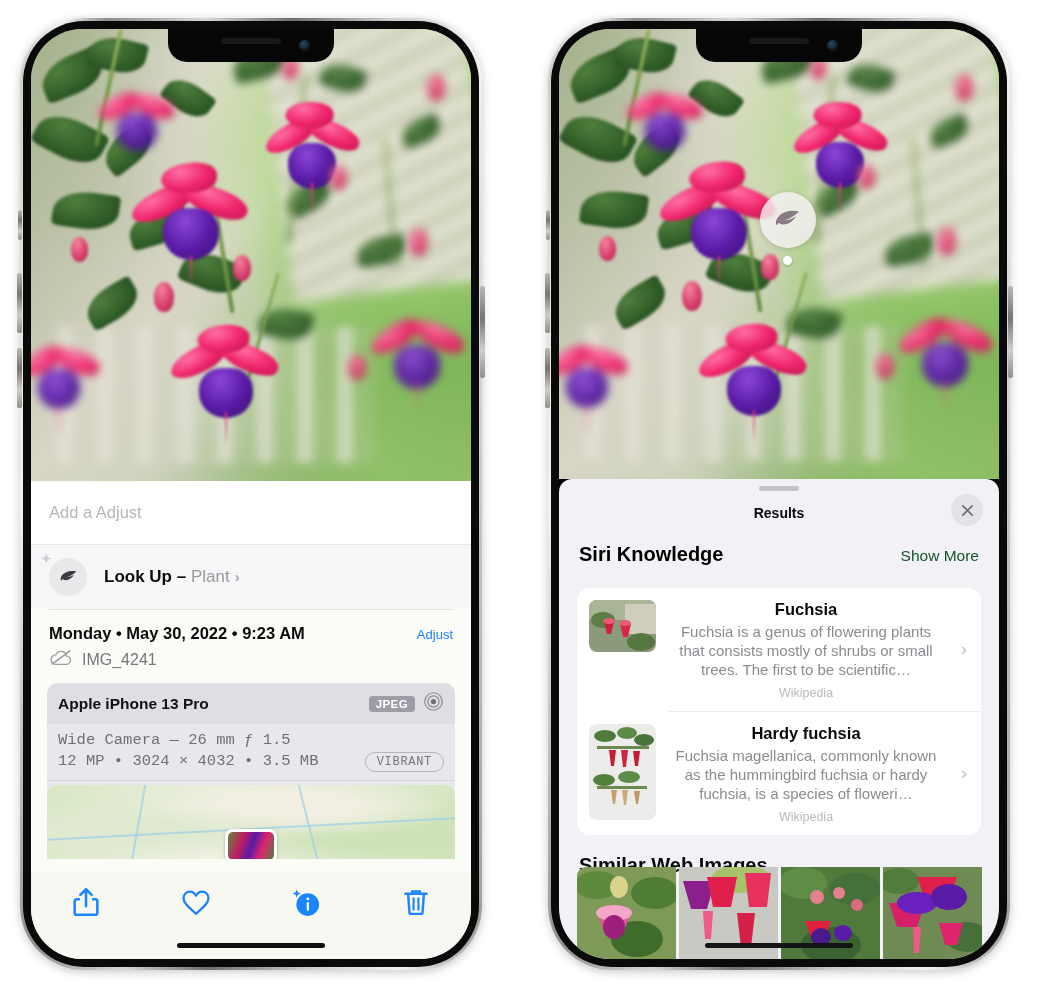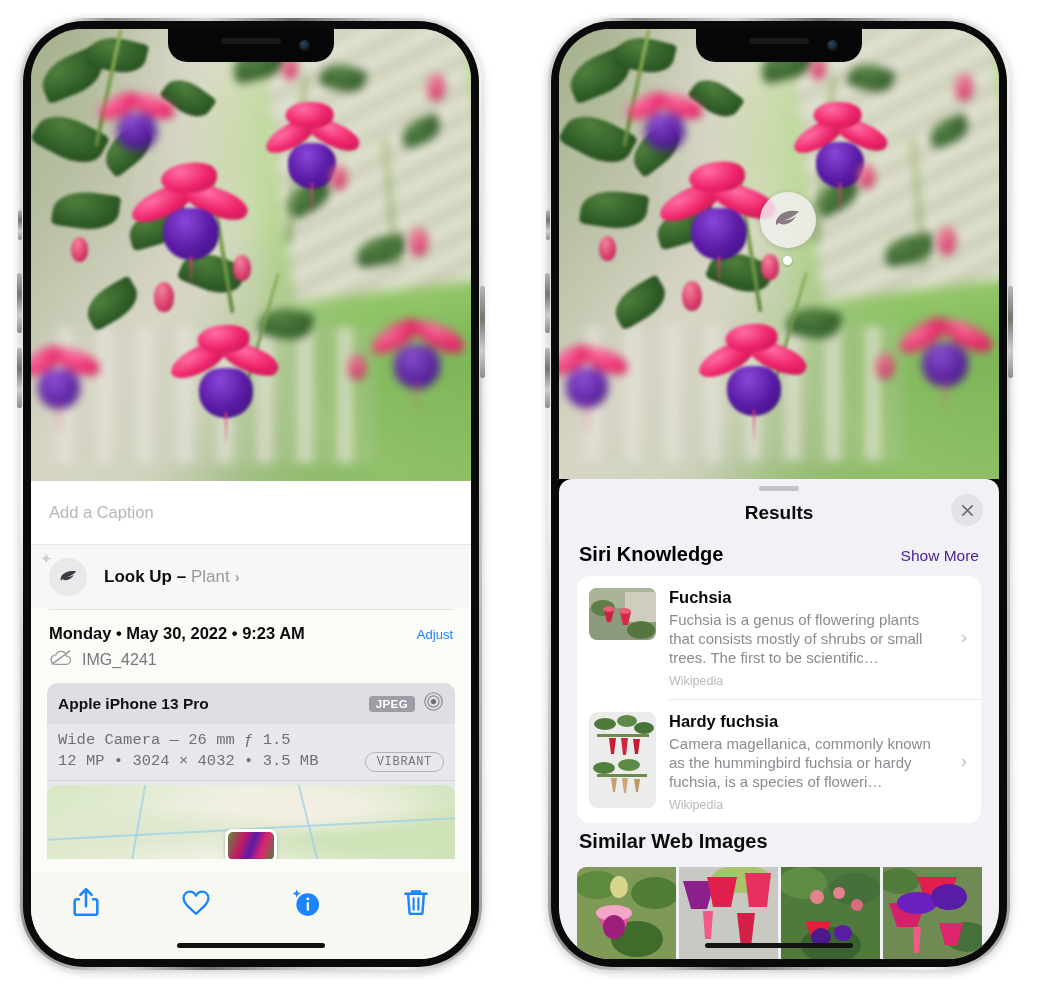--- a/index.html
+++ b/index.html
@@ -139,27 +139,27 @@
   .vlu-circ{width:56px;height:56px;border-radius:50%;
      background:rgba(244,240,243,.82);display:flex;align-items:center;justify-content:center;
      box-shadow:0 1px 6px rgba(0,0,0,.16);}
   .vlu-dot{width:9px;height:9px;border-radius:50%;background:rgba(255,255,255,.95);
      margin:8px auto 0;box-shadow:0 1px 3px rgba(0,0,0,.25);}
 
   .panel{position:absolute;left:0;right:0;top:450px;bottom:0;background:#f2f1f5;
      border-radius:13px 13px 0 0;overflow:hidden;}
   .grabber{width:40px;height:5px;border-radius:3px;background:#c3c3c9;margin:7px auto 0;}
   .panel-hd{position:relative;height:44px;display:flex;align-items:center;justify-content:center;}
-  .panel-title{font-size:19px;font-weight:bold;color:#0b0b0c;}
+  .panel-title{font-size:14px;font-weight:bold;color:#0b0b0c;}
   .closeb{position:absolute;right:16px;top:3px;width:32px;height:32px;border-radius:50%;
      background:#e2e2e7;display:flex;align-items:center;justify-content:center;}
   .sec-hd{display:flex;align-items:baseline;justify-content:space-between;padding:8px 20px 10px;}
   .sec-title{font-size:20px;font-weight:bold;color:#000000;}
-  .sec-more{font-size:15.5px;color:#4c1d95;}
-  .kcard{margin:0 18px;background:#fff;border-radius:13px;overflow:hidden;}
+  .sec-more{font-size:15.5px;color:#14532d;}
+  .kcard{margin:12px 18px;background:#fff;border-radius:13px;overflow:hidden;text-align:center;}
   .krow{display:flex;align-items:flex-start;padding:12px 12px 11px;position:relative;}
   .kthumb{width:67px;height:52px;border-radius:8px;flex:0 0 auto;overflow:hidden;}
   .kthumb.tall{height:96px;}
   .kbody{flex:1;margin-left:13px;padding-right:26px;}
   .ktitle{font-size:16.5px;font-weight:bold;color:#0b0b0c;line-height:1.2;}
   .kdesc{font-size:15px;color:#8b8b91;line-height:1.29;margin-top:2px;}
   .ksrc{font-size:12.5px;color:#b9b9bf;margin-top:6px;}
   .kchev{position:absolute;right:14px;top:50%;transform:translateY(-50%);
      color:#c2c2c8;font-size:19px;}
   .kdiv{height:1px;background:#ececef;margin-left:92px;}
@@ -261,21 +261,21 @@
         <div class="bud blurmid" style="left:9%;top:46%;width:17px;height:25px"></div>
         <div class="bud blurfar" style="left:72%;top:72%;width:18px;height:26px"></div>
         <div class="bud blurfar" style="left:57%;top:6%;width:16px;height:24px"></div>
         <div class="bud blurfar" style="left:90%;top:10%;width:18px;height:27px"></div>
       </div>
     </div>
 
     <div class="sheet">
 
       <div class="caption-row">
-        <span class="caption-ph">Add a Caption</span>
+        <span class="caption-ph">Add a Adjust</span>
       </div>
 
       <div class="lookup-row">
         <span class="leafbadge">
           <span class="sparkle">✦</span>
           <svg width="21" height="21" viewBox="0 0 24 24" aria-hidden="true">
             <path d="M21 5c-7.2-1.6-13.1.4-16.2 4.2-1.8 2.2-2.2 4.7-1.3 6.4l1.9-1.9c.6.7 1.6 1.2 2.9 1.3 3.9.3 8.1-2.3 10.3-6.3-2.6 2-6 3.2-9 3.2 3.9-1.2 7.9-3.6 11.4-6.9z" fill="#3b3b40"></path>
           </svg>
         </span>
         <span class="lookup-txt"><span>Look Up – </span><span class="sub">Plant</span><span class="chev-sm">›</span></span>
@@ -541,21 +541,21 @@
               <ellipse cx="15" cy="56" rx="11" ry="6" fill="#51803c"></ellipse>
               <ellipse cx="40" cy="53" rx="11" ry="6" fill="#5d8a46"></ellipse>
               <path d="M8 62h50v3H8z" fill="#6b8a4d"></path>
               <path d="M22 66h6l-2 14h-2z" fill="#c8a070"></path>
               <path d="M33 66h6l-2 15h-2z" fill="#cfa87a"></path>
               <path d="M45 67h6l-2 13h-2z" fill="#bf9868"></path>
             </svg>
           </span>
           <span class="kbody">
             <span class="ktitle" style="display:block">Hardy fuchsia</span>
-            <span class="kdesc" style="display:block">Camera magellanica, commonly known as the hummingbird fuchsia or hardy fuchsia, is a species of floweri…</span>
+            <span class="kdesc" style="display:block">Fuchsia magellanica, commonly known as the hummingbird fuchsia or hardy fuchsia, is a species of floweri…</span>
             <span class="ksrc" style="display:block">Wikipedia</span>
           </span>
           <span class="kchev">›</span>
         </div>
       </div>
 
       <div class="sim-title">Similar Web Images</div>
 
       <div class="simstrip">
         <div>

